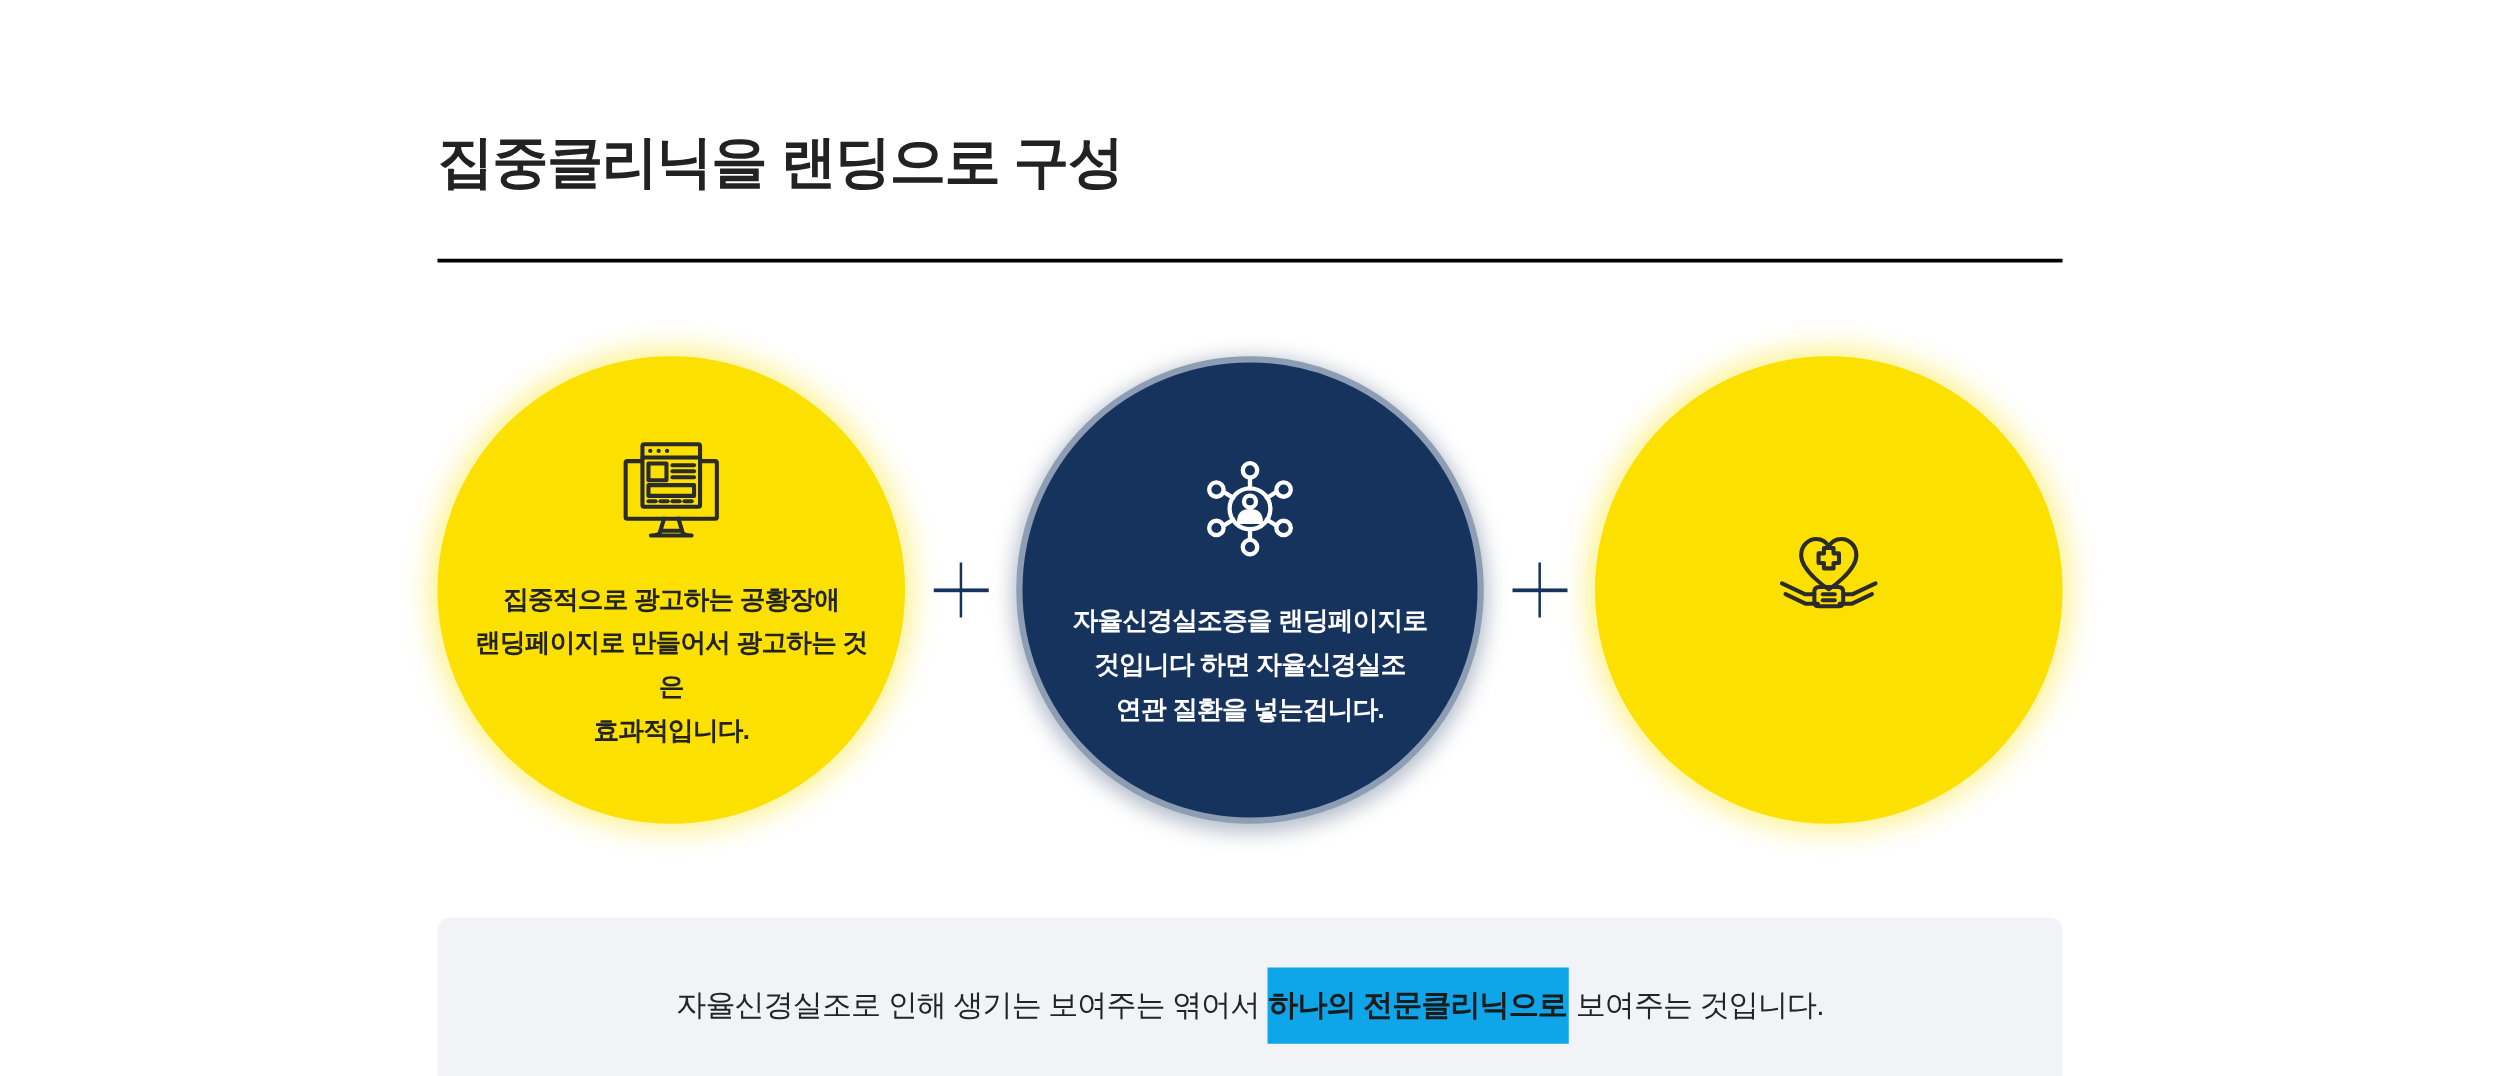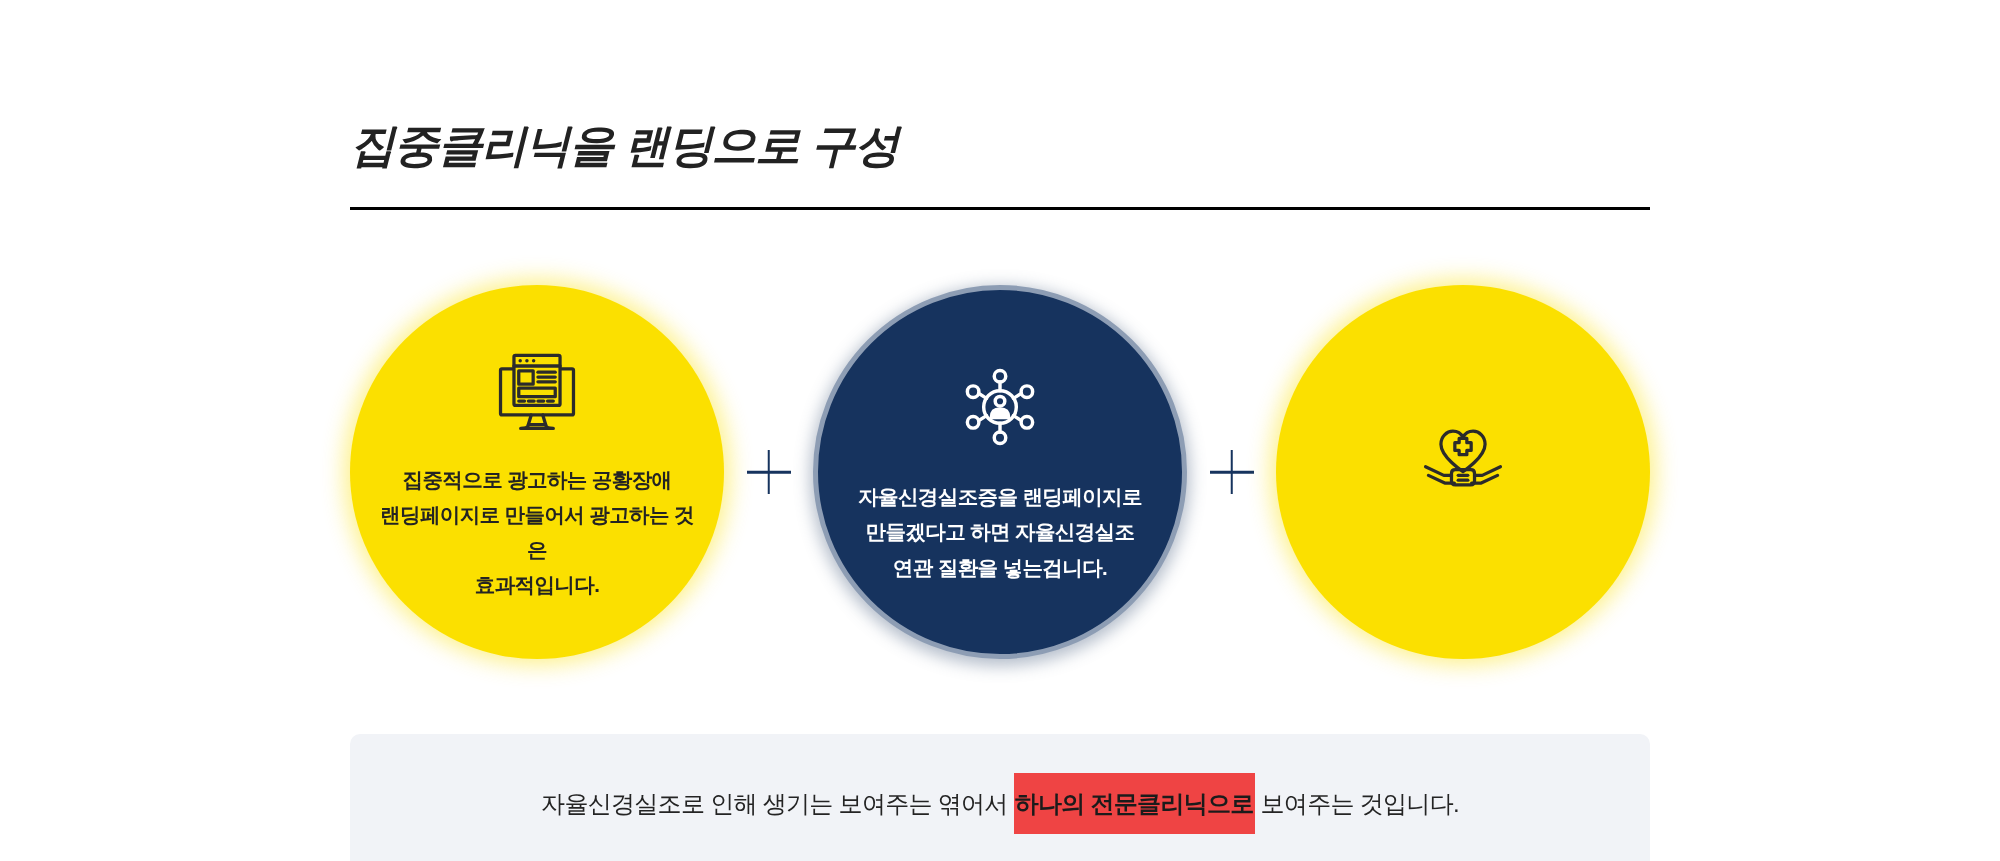--- a/index.html
+++ b/index.html
@@ -20,23 +20,22 @@
     left: 0; top: 0;
     width: 2000px;
     height: 861px;
     background: #ffffff;
   }
 
   
   .title-block {
     position: absolute;
     left: 350px;
-    top: 118px;
-    width: 1300px;
-    font-style: italic;
+    top: 102px;
+    width: 1300px;
   }
   .page-title {
     font-size: 45px;
     font-weight: 700;
     letter-spacing: -1.2px;
     color: #222222;
     line-height: 1.25;
     margin: 0;
     white-space: nowrap;
   }
@@ -152,21 +151,21 @@
     padding-top: 54px;
   }
   .banner-text {
     font-size: 24px;
     letter-spacing: -0.7px;
     color: #242424;
     font-weight: 400;
     white-space: nowrap;
   }
   .banner-text .hl {
-    background: #ef4444;
+    background: #0ea5e9;
     font-weight: 700;
     color: #1b1b1b;
     padding: 17px 1px;
   }
 </style>
 </head>
 <body>
 
 <div class="slide">
 
@@ -232,21 +231,21 @@
 
           <circle cx="50" cy="18" r="6"></circle>
           <circle cx="50" cy="82" r="6"></circle>
           <circle cx="22" cy="34" r="6"></circle>
           <circle cx="78" cy="34" r="6"></circle>
           <circle cx="22" cy="66" r="6"></circle>
           <circle cx="78" cy="66" r="6"></circle>
         </svg>
       </div>
       <div class="circle-text">자율신경실조증을 랜딩페이지로
-만들겠다고 하면 자율신경실조
+것입니다 하면 자율신경실조
 연관 질환을 넣는겁니다.</div>
     </div>
 
     <div class="plus-sep"></div>
 
     <div class="circle yellow">
       <div class="circle-icon">
         <svg viewBox="0 0 100 100" width="96" height="96" fill="none" stroke="#2b2b2b" stroke-width="3.4" stroke-linejoin="round" stroke-linecap="round">
 
           <path d="M50 62 C50 62 27 47 27 33.5 C27 25.5 33 20 39.5 20 C45 20 48.5 23.5 50 26.5

